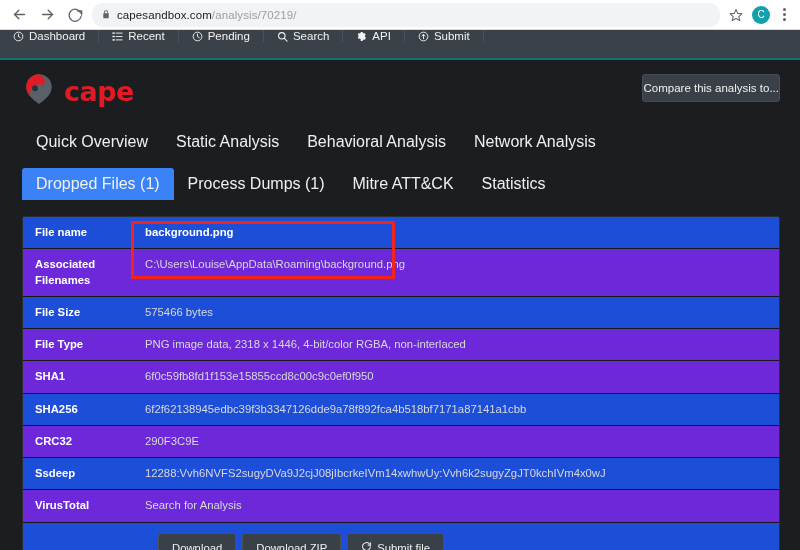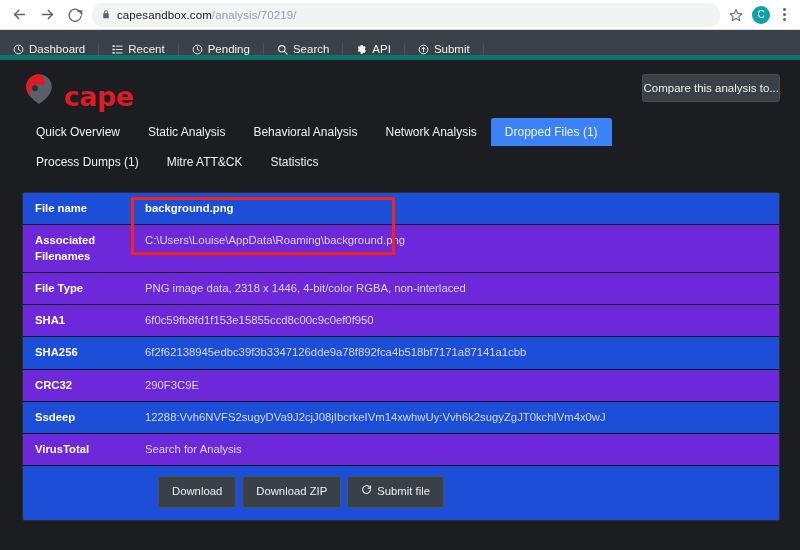--- a/index.html
+++ b/index.html
@@ -59,22 +59,22 @@
     font-weight: 400;
   }
   .kebab { width: 16px; display:flex; flex-direction:column; align-items:center; gap:2px; flex:0 0 auto;}
   .kebab i { width: 3px; height: 3px; background:#5f6368; border-radius:50%; display:block;}
 
   
   .topnav {
     height: 30px;
     background: #3b4148;
     display: flex;
-    align-items: flex-end;
-    border-bottom: 5px solid #0f766e;
+    align-items: flex-start;
+    border-bottom: 2px solid #0f766e;
   }
   .topnav-item {
     display: flex;
     align-items: center;
     gap: 5px;
     padding: 0 13px;
     color: #f2f2f2;
     font-size: 11.5px;
     border-right: 1px solid #4a5158;
     white-space: nowrap;
@@ -89,21 +89,21 @@
     position: relative;
     overflow: hidden;
   }
 
   .brandrow {
     display: flex;
     align-items: flex-start;
     justify-content: space-between;
     padding: 12px 20px 0 22px;
   }
-  .logo { display: flex; align-items: flex-end; gap: 8px; }
+  .logo { display: flex; align-items: center; gap: 8px; }
   .logo-text {
     color: #e01b24;
     font-size: 27px;
     font-weight: 700;
     letter-spacing: -0.5px;
     line-height: 1;
     font-family: "DejaVu Sans", sans-serif;
   }
   .compare-btn {
     background: #3a4047;
@@ -118,24 +118,25 @@
 
   .tabs {
     display: flex;
     flex-wrap: wrap;
     padding: 8px 18px 0 22px;
     gap: 2px 0;
     max-width: 760px;
   }
   .tab {
     color: #f0f0f0;
-    font-size: 12px;
+    font-size: 16px;
     padding: 7px 14px;
     border-radius: 3px 3px 0 0;
     white-space: nowrap;
+    margin-top: 8px;
   }
   .tab.active {
     background: #3b82f6;
   }
 
   
   .table-wrap {
     margin: 16px 20px 0 22px;
     border: 1px solid #2b2f34;
     border-radius: 2px;
@@ -328,20 +329,24 @@
     <div class="redbox"></div>
     <table>
       <tbody>
         <tr class="odd">
           <td class="key">File name</td>
           <td class="val-strong">background.png</td>
         </tr>
         <tr class="even">
           <td class="key">Associated Filenames</td>
           <td>C:\Users\Louise\AppData\Roaming\background.png</td>
+        </tr>
+        <tr class="odd">
+          <td class="key">File Size</td>
+          <td>575466 bytes</td>
         </tr>
         <tr class="even">
           <td class="key">File Type</td>
           <td>PNG image data, 2318 x 1446, 4-bit/color RGBA, non-interlaced</td>
         </tr>
         <tr class="even">
           <td class="key">SHA1</td>
           <td>6f0c59fb8fd1f153e15855ccd8c00c9c0ef0f950</td>
         </tr>
         <tr class="odd">

